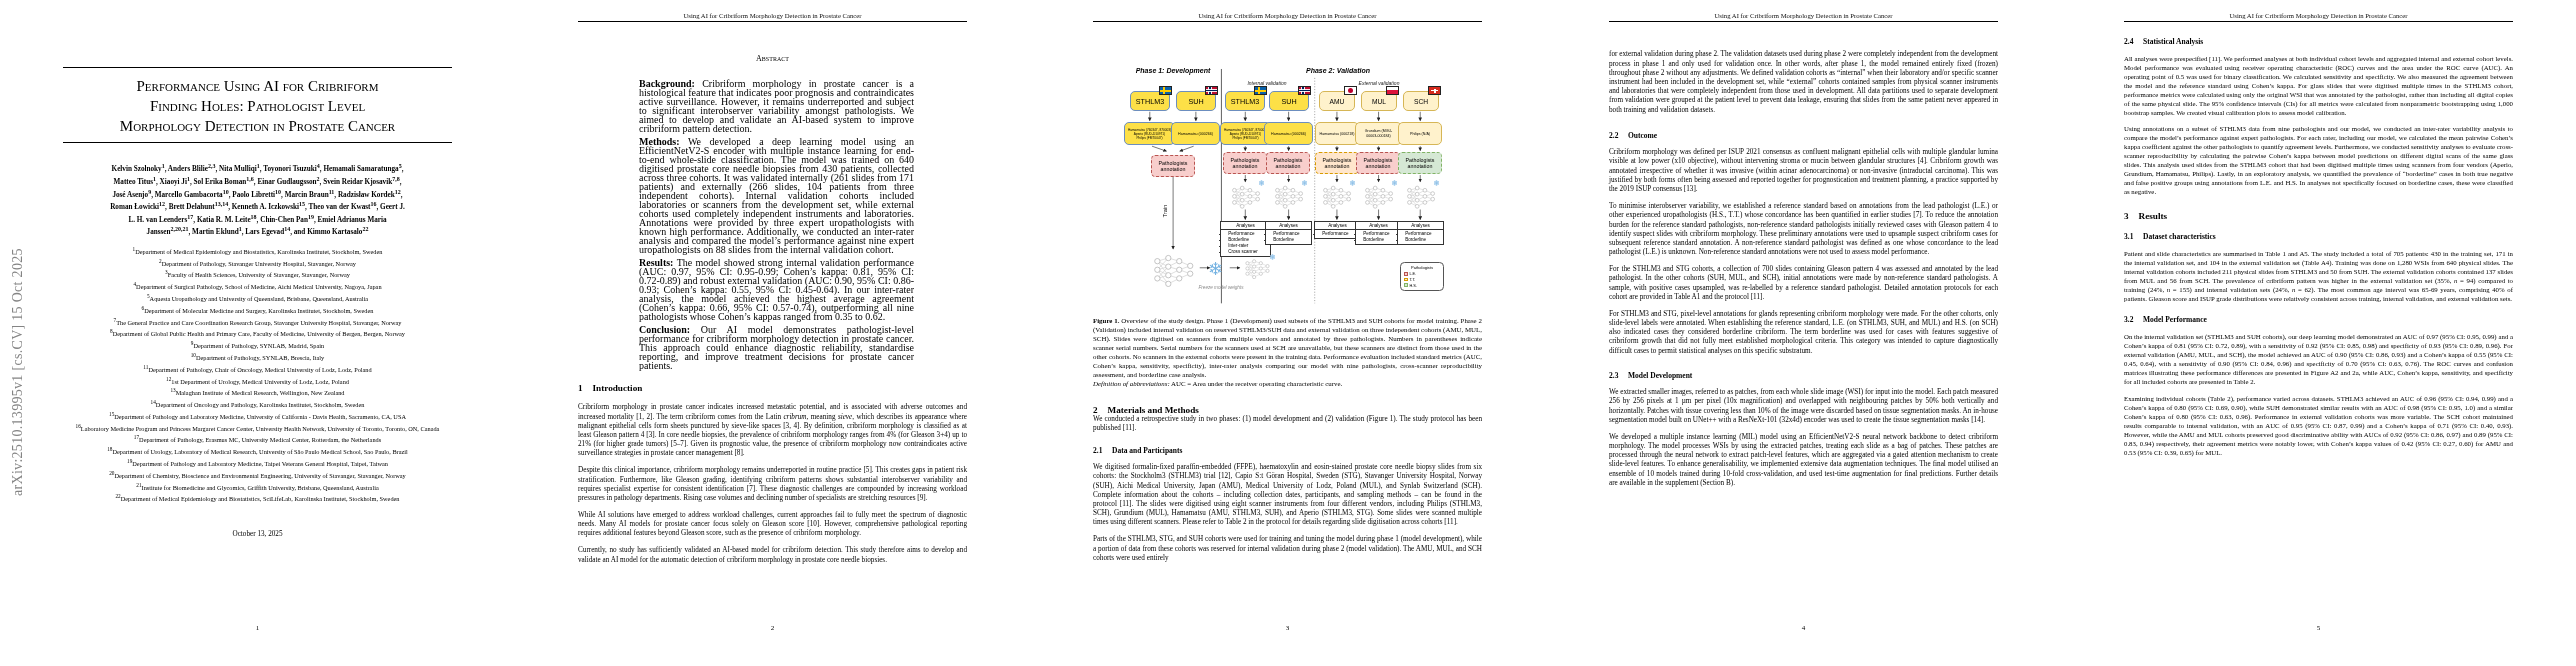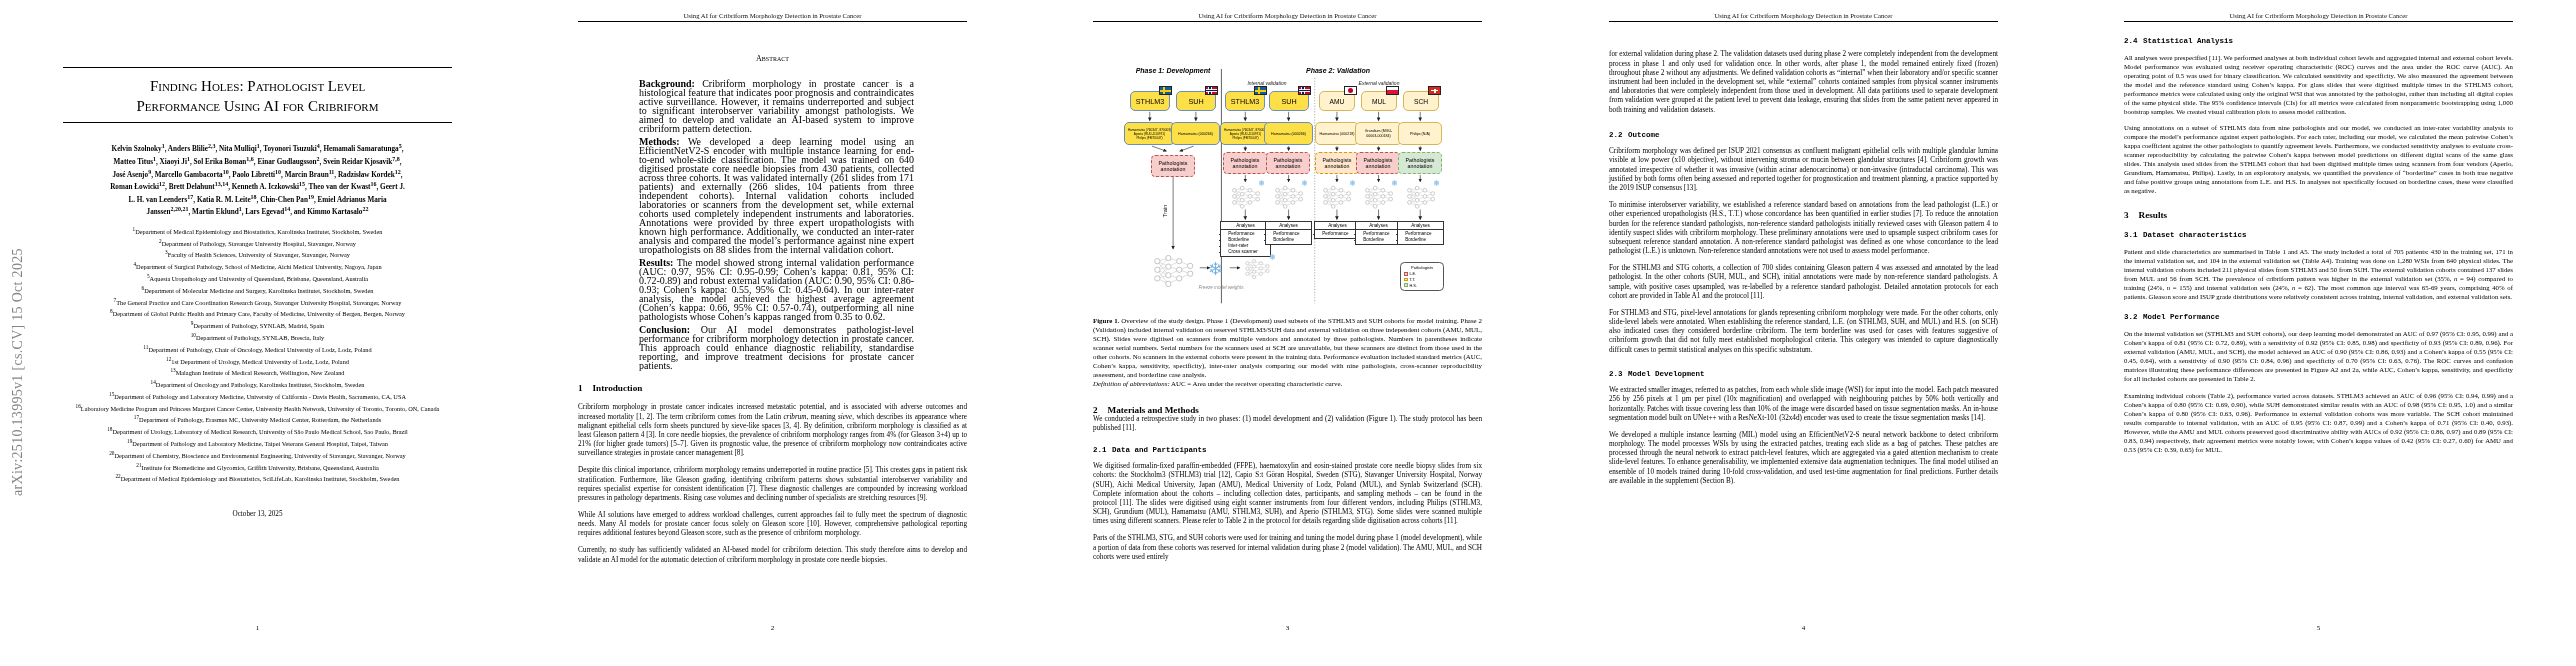--- a/index.html
+++ b/index.html
@@ -18,21 +18,21 @@
   .authors{margin-top:19px;text-align:center;font-weight:bold;font-size:7.2px;line-height:9.2px;}
   .authors sup{font-weight:bold;}
   .affils{margin-top:6.7px;text-align:center;font-size:6.3px;line-height:9.7px;}
   .date{margin-top:25.6px;text-align:center;font-size:7.2px;}
   
   .absheading{margin-top:32px;text-align:center;font-variant:small-caps;font-weight:normal;font-size:8px;}
   .abstract{margin:16px 53px 0 61px;font-size:10px;line-height:9px;text-align:justify;}
   .abstract p{margin:0 0 3.9px 0;}
   .sec1{font-size:9.2px;font-weight:bold;margin:14.5px 0 0 0;}
   .sec1 .num{display:inline-block;width:14.5px;}
-  .sec2{font-size:7.5px;font-weight:bold;margin:13.3px 0 0 0;font-family:Liberation Mono, monospace;}
+  .sec2{font-size:7.5px;font-weight:bold;margin:13.3px 0 0 0;}
   .sec2 .num{display:inline-block;width:19px;}
   .body p{margin:7.8px 0 0 0;font-size:7.2px;line-height:9.2px;text-align:justify;}
   .p5 p{font-size:6.8px;line-height:9px;}
   .p5 .sec2{margin-top:11px;}
   .caption{margin-top:5.6px;font-size:6.9px;line-height:9px;text-align:justify;}
   
   .fig{position:relative;height:251px;margin-top:37px;font-family:"Liberation Sans","DejaVu Sans",sans-serif;}
   .fbox{position:absolute;display:flex;align-items:center;justify-content:center;
         text-align:center;box-sizing:border-box;}
   .round{border-radius:5px;}
@@ -84,22 +84,23 @@
 </style>
 </head>
 <body>
 
 <div class="page" style="left:0">
   <div class="arxiv">arXiv:2510.13995v1  [cs.CV]  15 Oct 2025</div>
   <div class="col">
     <div style="height:67px"></div>
     <div class="trule"></div>
     <div class="title">
+      <div>Performance Using AI for Cribriform</div>
       <div>Finding Holes: Pathologist Level</div>
-      <div>Performance Using AI for Cribriform</div>
+      <div>Morphology Detection in Prostate Cancer</div>
     </div>
     <div class="trule"></div>
     <div class="authors">
       <div>Kelvin Szolnoky<sup>1</sup>, Anders Blilie<sup>2,3</sup>, Nita Mulliqi<sup>1</sup>, Toyonori Tsuzuki<sup>4</sup>, Hemamali Samaratunga<sup>5</sup>,</div>
       <div>Matteo Titus<sup>1</sup>, Xiaoyi Ji<sup>1</sup>, Sol Erika Boman<sup>1,6</sup>, Einar Gudlaugsson<sup>2</sup>, Svein Reidar Kjosavik<sup>7,8</sup>,</div>
       <div>José Asenjo<sup>9</sup>, Marcello Gambacorta<sup>10</sup>, Paolo Libretti<sup>10</sup>, Marcin Braun<sup>11</sup>, Radzisław Kordek<sup>12</sup>,</div>
       <div>Roman Łowicki<sup>12</sup>, Brett Delahunt<sup>13,14</sup>, Kenneth A. Iczkowski<sup>15</sup>, Theo van der Kwast<sup>16</sup>, Geert J.</div>
       <div>L. H. van Leenders<sup>17</sup>, Katia R. M. Leite<sup>18</sup>, Chin-Chen Pan<sup>19</sup>, Emiel Adrianus Maria</div>
       <div>Janssen<sup>2,20,21</sup>, Martin Eklund<sup>1</sup>, Lars Egevad<sup>14</sup>, and Kimmo Kartasalo<sup>22</sup></div>
     </div>

